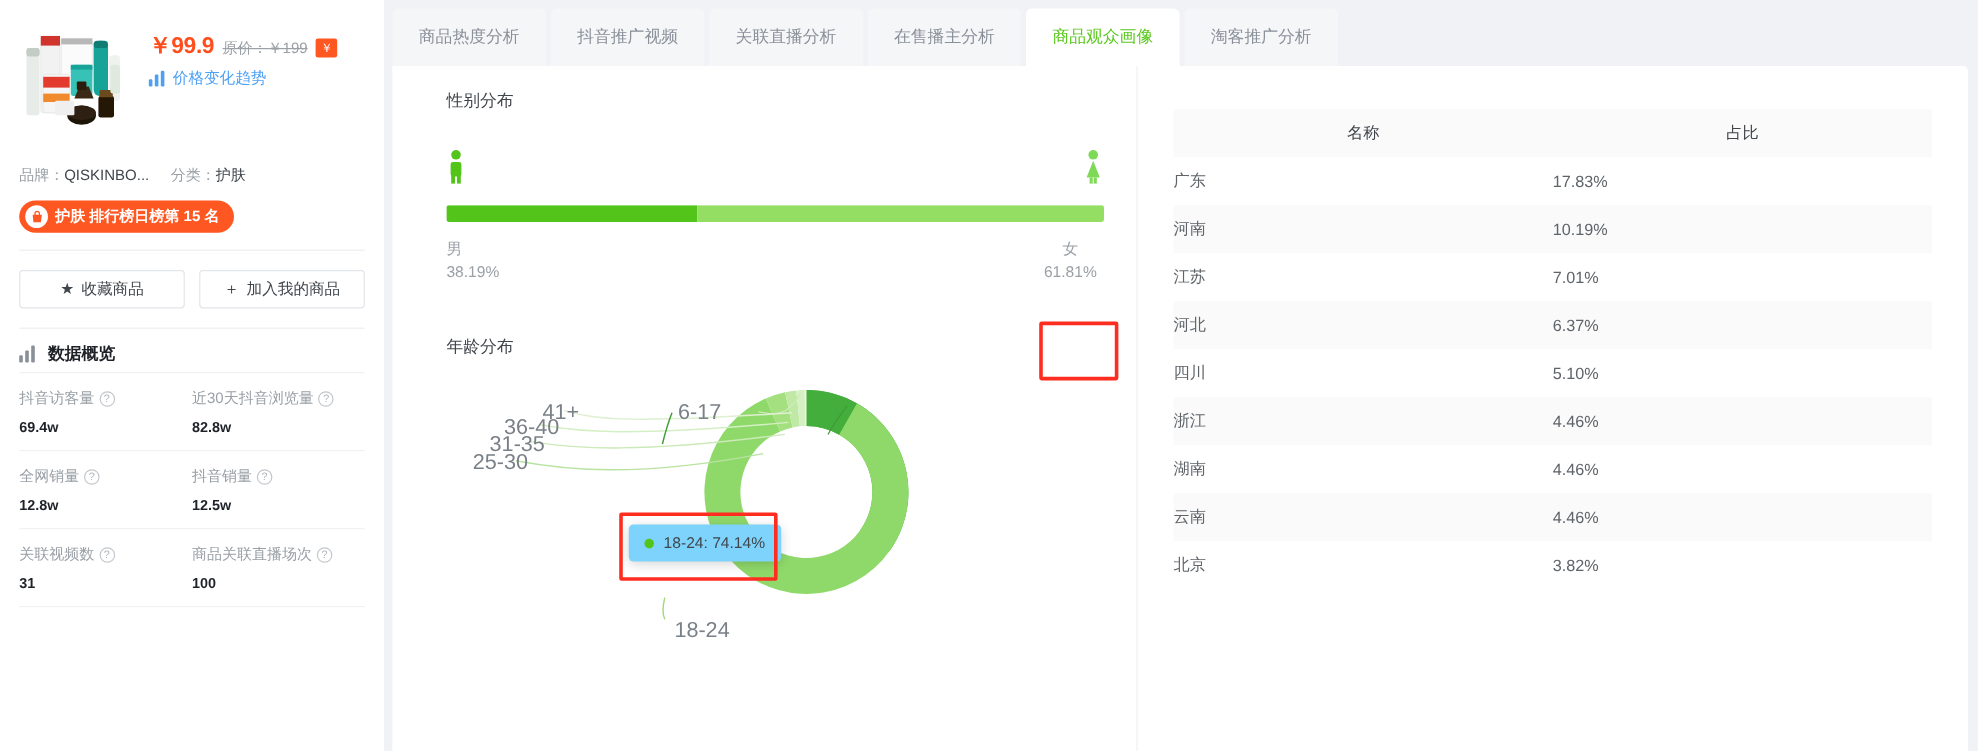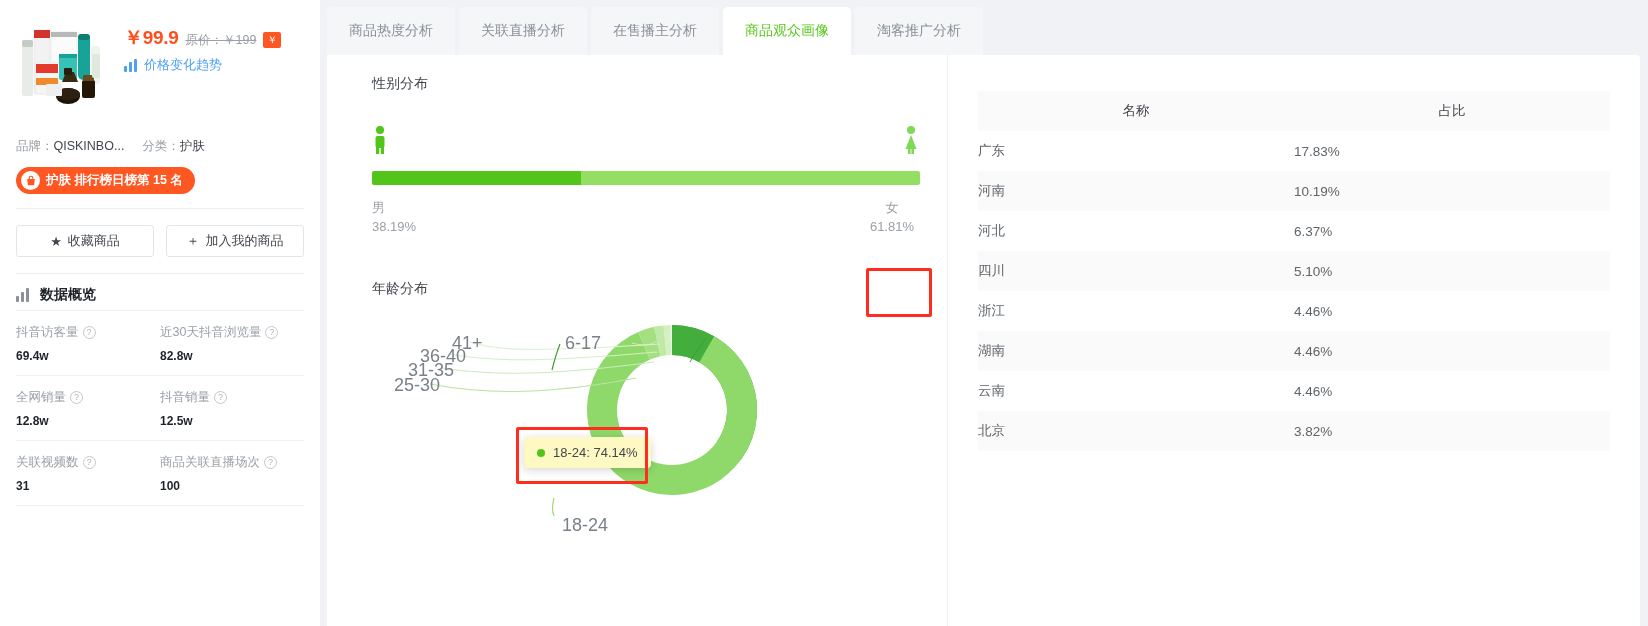--- a/index.html
+++ b/index.html
@@ -123,21 +123,21 @@
     position: absolute; border: 3px solid #ff2d20; border-radius: 2px;
     pointer-events: none;
   }
 
   
   .age-title { margin-top: 44px; font-size: 14px; color: #41464c; }
   .donut-area { position: relative; height: 250px; margin-top: 4px; }
   .donut-svg { position: absolute; left: 200px; top: 0; }
   .dlabel { position: absolute; font-size: 18px; color: #7a8088; white-space: nowrap; }
   .tooltip {
-    position: absolute; background: #fef9c3; border-radius: 4px;
+    position: absolute; background: #7dd3fc; border-radius: 4px;
     box-shadow: 0 2px 10px rgba(0,0,0,.17); padding: 8px 13px;
     font-size: 13px; color: #41464c; display: flex; align-items: center; gap: 8px;
   }
   .tdot { width: 8px; height: 8px; border-radius: 50%; background: #52c41a; display:inline-block;}
 
   
   .region-head { display: flex; justify-content: space-between; align-items: center; }
   .toggle { font-size: 13px; }
   .toggle .on { color: #5ac81e; cursor: pointer; }
   .toggle .sep { color: #d5d8dc; margin: 0 6px; }
@@ -303,20 +303,23 @@
       </div>
     </div>
   </aside>
 
   <section class="main">
     <nav class="tabbar">
       <div class="tab">
           <span>商品热度分析</span>
         </div>
       <div class="tab">
+          <span>抖音推广视频</span>
+        </div>
+      <div class="tab">
           <span>关联直播分析</span>
         </div>
       <div class="tab">
           <span>在售播主分析</span>
         </div>
       <div class="tab active">
           <span>商品观众画像</span>
         </div>
       <div class="tab">
           <span>淘客推广分析</span>
@@ -422,20 +425,24 @@
           <tbody>
             <tr>
                 <td>广东</td>
                 <td>17.83%</td>
               </tr>
             <tr>
                 <td>河南</td>
                 <td>10.19%</td>
               </tr>
             <tr>
+                <td>江苏</td>
+                <td>7.01%</td>
+              </tr>
+            <tr>
                 <td>河北</td>
                 <td>6.37%</td>
               </tr>
             <tr>
                 <td>四川</td>
                 <td>5.10%</td>
               </tr>
             <tr>
                 <td>浙江</td>
                 <td>4.46%</td>

